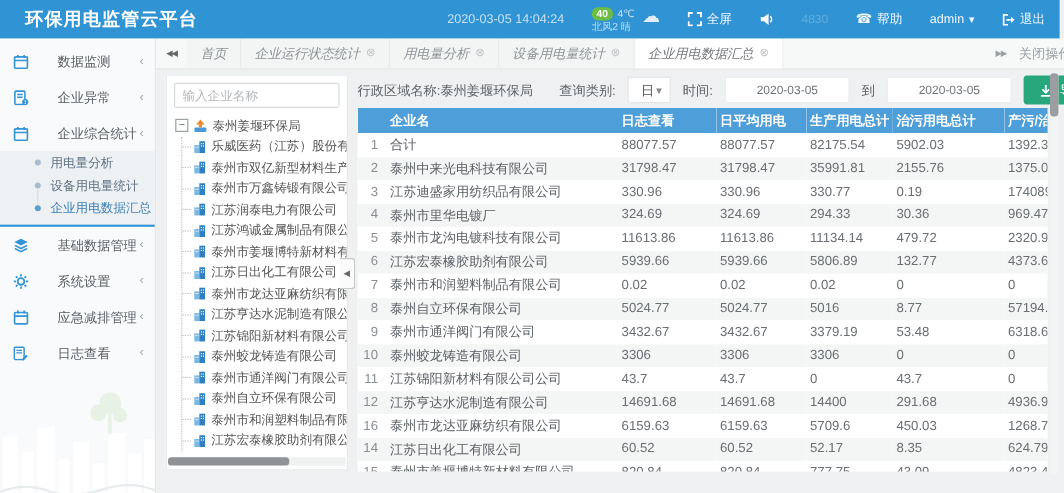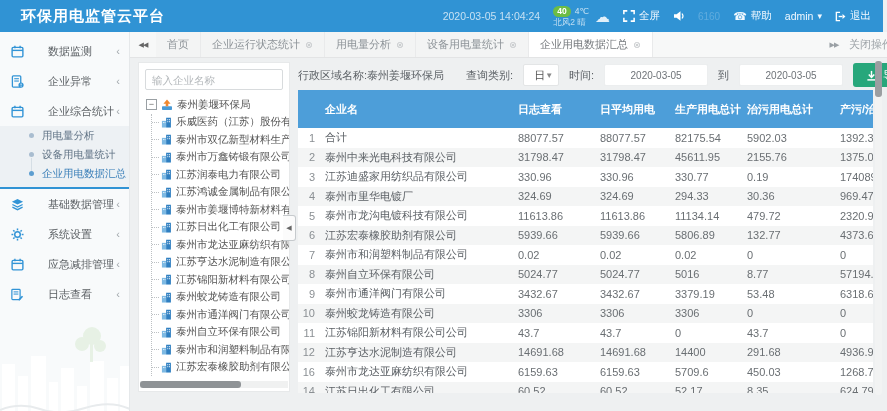--- a/index.html
+++ b/index.html
@@ -8,23 +8,23 @@
     width:887px; height:411px; overflow:hidden; position:relative;
     font-family:"Liberation Sans","DejaVu Sans",sans-serif;
     background:#eef0f1; color:#555; font-size:11px;
   }
   .ic svg, .side-icon svg, .tree-ic svg, .hicon svg { display:block; }
 
   
   .app-header{ position:absolute; top:0; left:0; right:4px; height:32px;
     background:var(--header-bg,#3093d4); display:flex; align-items:center; color:#fff; z-index:5;}
   .app-title{ font-size:15px; font-weight:bold; letter-spacing:1px; padding-left:21px; white-space:nowrap;}
-  .header-right{ margin-left:auto; display:flex; align-items:center; gap:13px; padding-right:12px; font-size:10.5px;}
+  .header-right{ margin-left:auto; display:flex; align-items:center; gap:23px; padding-right:12px; font-size:10.5px;}
   .datetime{ color:rgba(255,255,255,.72); }
-  .weather{ display:flex; align-items:center; gap:6px; }
+  .weather{ display:flex; align-items:flex-start; gap:6px; }
   .w-lines{ display:flex; flex-direction:column; line-height:10px; }
   .w-top{ display:flex; align-items:center; gap:4px; }
   .aqi-pill{ background:var(--aqi-green,#6cbd45); color:#fff; font-size:8.5px; line-height:11px;
     padding:0 4px; border-radius:7px; font-weight:bold;}
   .w-temp{ font-size:8.5px; color:rgba(255,255,255,.75); }
   .w-detail{ font-size:8.5px; color:rgba(255,255,255,.68); }
   .cloud{ font-size:15px; color:rgba(255,255,255,.85); line-height:15px;}
   .hbtn{ display:flex; align-items:center; gap:4px; cursor:pointer; color:#f2f9ff; white-space:nowrap;}
   .faded{ opacity:.22; font-size:10px; }
   .caret{ font-size:9px; }
@@ -52,21 +52,21 @@
   .skyline{ position:absolute; left:0; bottom:0; z-index:1; }
 
   
   .main-tabs{ position:absolute; left:130px; top:32px; right:0; height:26px; background:#f7f8f8;
     border-bottom:1px solid #e3e4e5; display:flex; align-items:stretch; font-size:11px; color:#8d9398; z-index:4;}
   .tab-arrow{ width:26px; display:flex; align-items:center; justify-content:center; color:#666;
     font-size:7px; letter-spacing:-1px; cursor:pointer; flex:none;}
   .tab-arrow.right{ margin-left:auto; color:#9aa0a5; }
   .tabs{ display:flex; align-items:stretch; overflow:hidden; }
   .tab{ display:flex; align-items:center; gap:5px; padding:0 11px; border-right:1px solid #e9eaeb;
-    cursor:pointer; white-space:nowrap; background:#f3f4f4;}
+    cursor:pointer; white-space:nowrap; background:#f3f4f4;font-style:italic;}
   .tab.active{ background:#ffffff; color:#75797d; }
   .tab-close{ color:#c3c6c9; font-size:9.5px; line-height:10px; }
   .close-ops{ display:flex; align-items:center; padding:0 2px; margin-right:-8px; color:#9aa0a5;
     cursor:pointer; white-space:nowrap; flex:none;}
 
   
   .content{ position:absolute; left:130px; top:58px; right:0; bottom:0; background:#eef0f1; }
 
   
   .tree-panel{ position:absolute; left:8px; top:4px; width:152px; height:330px; background:#fff;
@@ -102,21 +102,21 @@
   .date-input{ width:104px; height:22px; border:1px solid #eceeef; background:#fff; text-align:center;
     color:#6e7378; font-size:10px; font-family:inherit; border-radius:2px; outline:none;}
   .export-btn{ margin-left:auto; height:24px; padding:0 13px; background:var(--export-green,#27a77b);
     color:#fff; border:none; border-radius:3px; display:flex; align-items:center; gap:6px;
     font-size:11px; font-family:inherit; cursor:pointer;}
 
   
   .table-wrap{ position:absolute; left:168px; top:32px; width:575px; height:303px; background:#fff;
     overflow:hidden;}
   table{ border-collapse:collapse; table-layout:fixed; width:624px; font-size:11px; }
-  thead th{ background:var(--table-header-bg,#4d9ed9); color:#fff; font-weight:bold; height:38px;
+  thead th{ background:var(--table-header-bg,#4d9ed9); color:#fff; font-weight:bold; height:21px;
     text-align:left; padding:0 3px; white-space:nowrap; overflow:hidden; cursor:pointer;}
   th.col-idx{ width:22px; } th.col-0{ width:195px; padding-left:5px;} th.col-1{ width:82px; }
   th.col-2{ width:75px; } th.col-3{ width:72px; } th.col-4{ width:93px; } th.col-5{ width:85px; }
   tbody td{ height:19.5px; padding:0 3px; color:#6a6f73; white-space:nowrap; overflow:hidden; }
   tbody tr:nth-child(even) td{ background:#f4f5f5; }
   td.cell-idx{ text-align:right; padding-right:5px; color:#8a8f93; }
   td.cell-name{ padding-left:5px; color:#5c6166; }
   .v-scrollbar{ position:absolute; right:5px; top:2px; bottom:16px; width:7px; background:#f2f3f3;
     border-radius:3px;}
   .v-thumb{ position:absolute; left:0; right:0; top:1px; height:36px; background:#9b9ea1; border-radius:3px;}
@@ -152,21 +152,21 @@
       <span>全屏</span>
     </span>
     <span class="hbtn">
       <span class="hicon">
           <svg width="12" height="12" viewBox="0 0 12 12">
             <path d="M1 4.2 H3.6 L7.5 1.2 V10.8 L3.6 7.8 H1 Z" fill="#fff"></path>
             <path d="M9 3.5 Q11 6 9 8.5" stroke="#fff" stroke-width="1.2" fill="none"></path>
           </svg>
         </span>
     </span>
-    <span class="faded">6160</span>
+    <span class="faded">4830</span>
     <span class="hbtn">
       <span class="phone-g">☎</span>
       <span>帮助</span>
     </span>
     <span class="hbtn">
       <span>admin</span>
       <span class="caret">▾</span>
     </span>
     <span class="hbtn">
       <span class="hicon">
@@ -647,21 +647,21 @@
             <td class="cell-num">88077.57</td>
             <td class="cell-num">82175.54</td>
             <td class="cell-num">5902.03</td>
             <td class="cell-num">1392.33</td>
           </tr>
           <tr>
             <td class="cell-idx">2</td>
             <td class="cell-name">泰州中来光电科技有限公司</td>
             <td class="cell-num">31798.47</td>
             <td class="cell-num">31798.47</td>
-            <td class="cell-num">45611.95</td>
+            <td class="cell-num">35991.81</td>
             <td class="cell-num">2155.76</td>
             <td class="cell-num">1375.05</td>
           </tr>
           <tr>
             <td class="cell-idx">3</td>
             <td class="cell-name">江苏迪盛家用纺织品有限公司</td>
             <td class="cell-num">330.96</td>
             <td class="cell-num">330.96</td>
             <td class="cell-num">330.77</td>
             <td class="cell-num">0.19</td>

